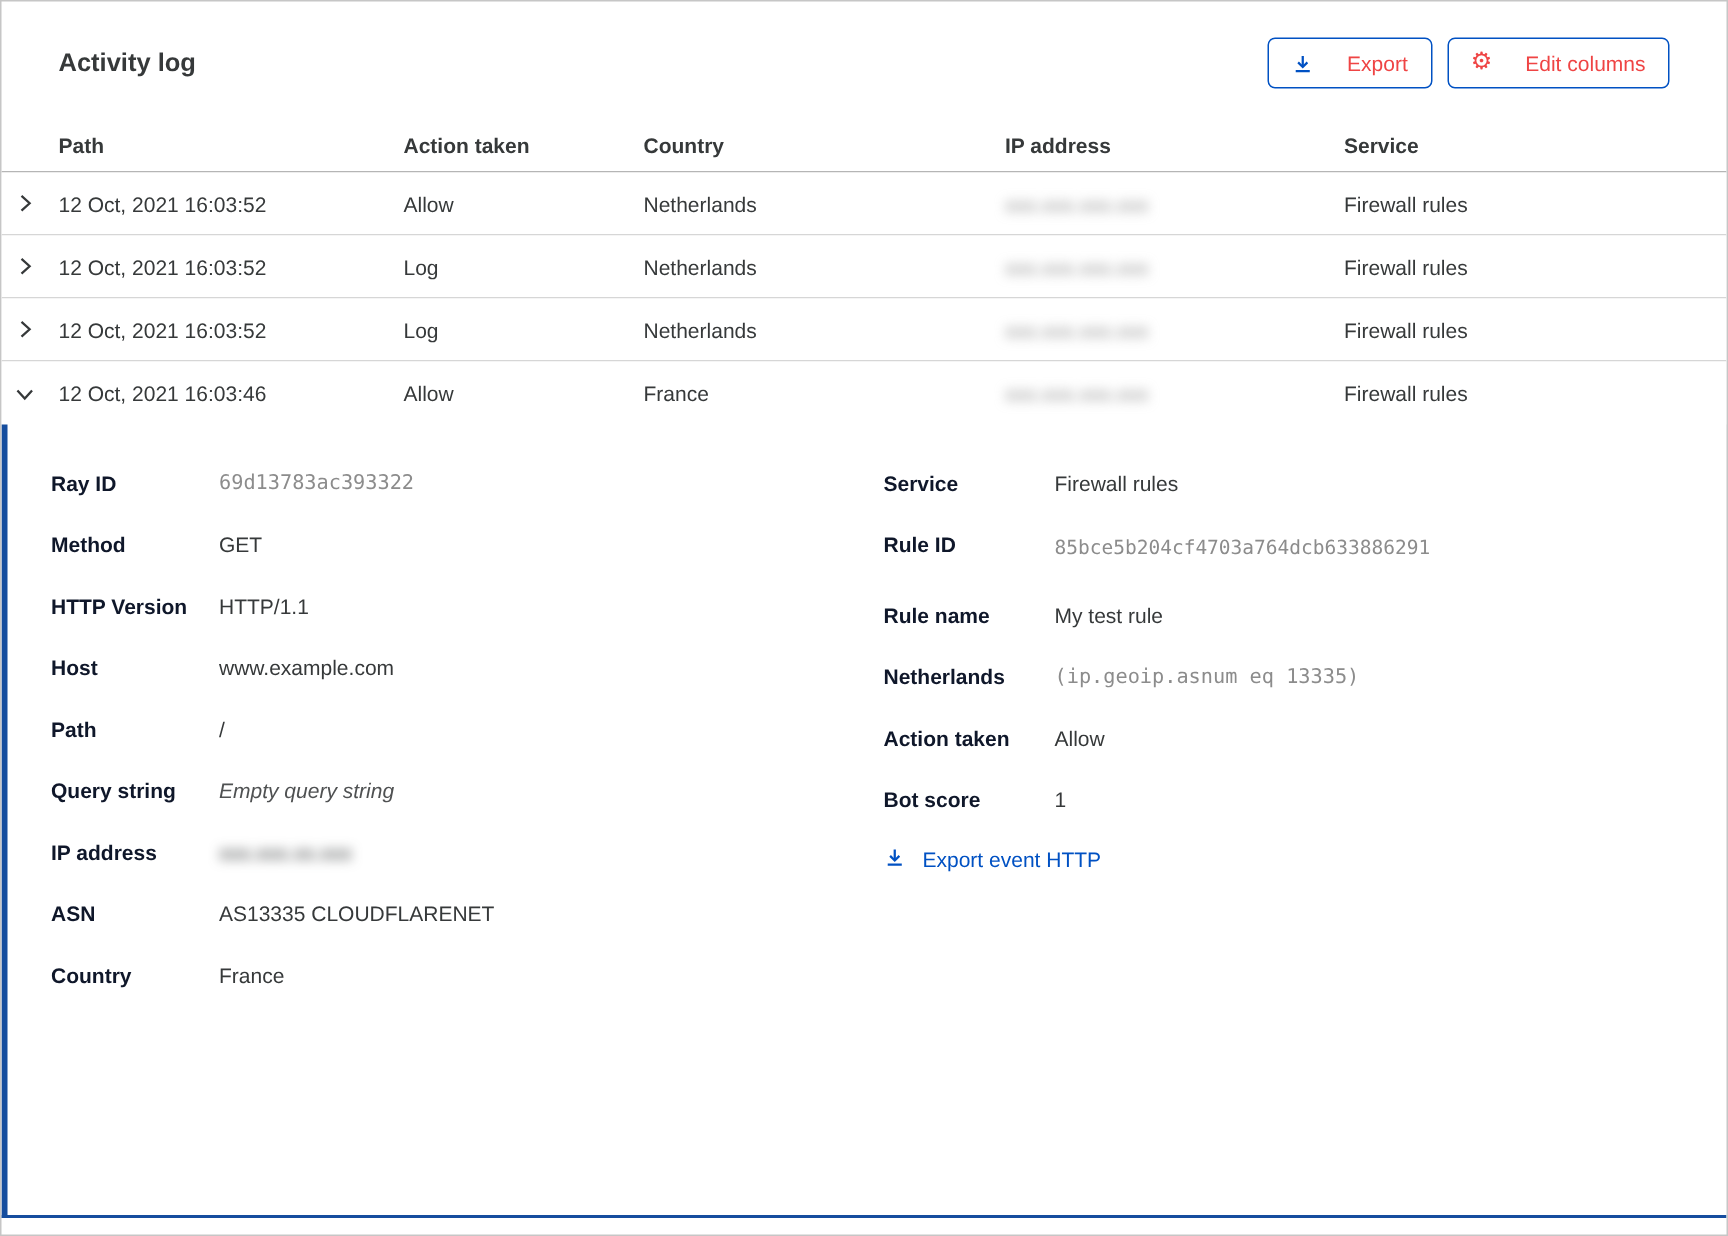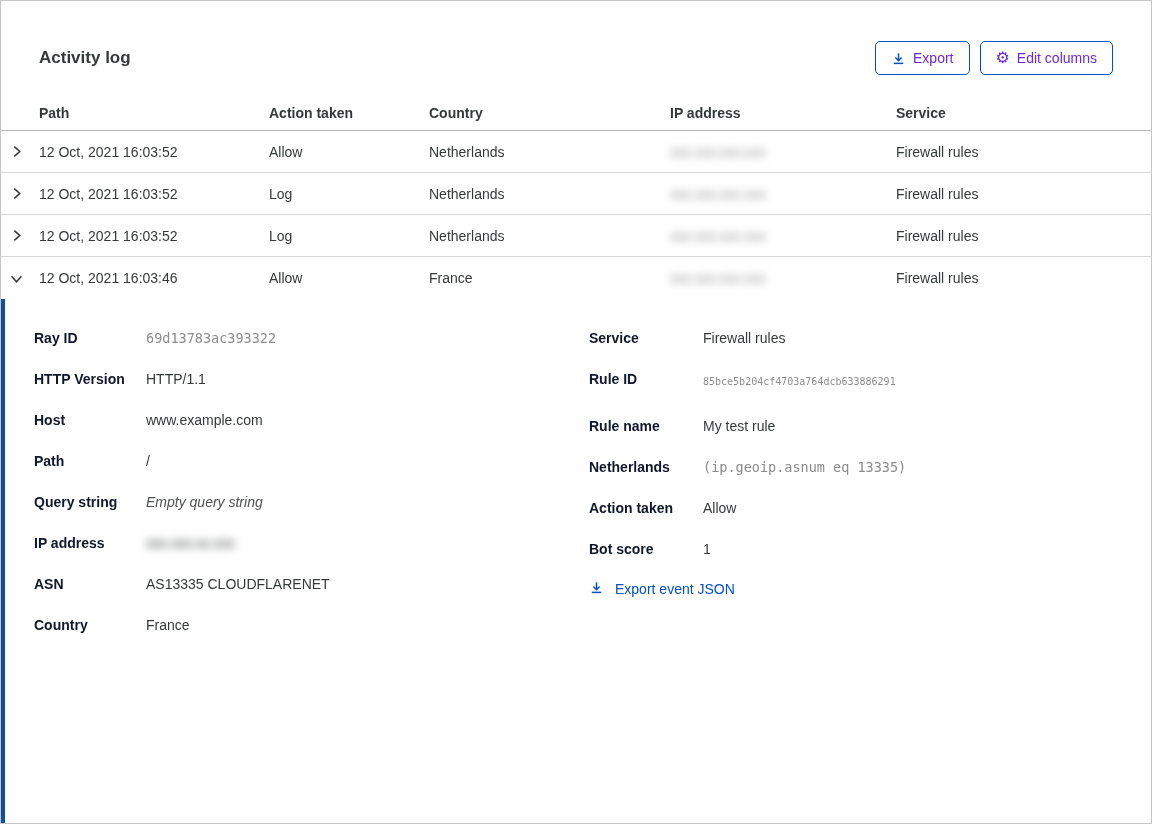--- a/index.html
+++ b/index.html
@@ -4,26 +4,26 @@
 <style>
   * { margin:0; padding:0; box-sizing:border-box; }
   html,body { background:#fff; }
   body { font-family:"Liberation Sans", sans-serif; color:#36393a; }
 
   .frame { position:relative; width:1152px; height:824px; background:#fff;
            border:1px solid #c6c6c6; overflow:hidden; }
 
   
   .topbar { display:flex; justify-content:space-between; align-items:center;
-            padding:40px 38px 0 38px; }
+            padding:24px 38px 0 38px; }
   .page-title { font-size:17px; font-weight:bold; color:#36393a; }
   .btn-group { display:flex; gap:10px; }
-  .btn { display:flex; align-items:center; gap:7px; height:34px; padding:0 15px;
+  .btn { display:flex; align-items:center; gap:22px; height:34px; padding:0 15px;
          background:#fff; border:1px solid #0051c3; border-radius:5px;
-         color:#6d28d9; font-size:14px; font-family:"Liberation Sans",sans-serif;
+         color:#ef4444; font-size:14px; font-family:"Liberation Sans",sans-serif;
          cursor:pointer; }
   .btn svg { display:block; }
   .gear { font-size:16px; line-height:1; }
 
   
   .log-table { margin-top:20px; }
   .t-row { display:grid; grid-template-columns:38px 230px 160px 241px 226px 1fr;
            align-items:center; }
   .t-head { height:36px; border-bottom:1px solid #b5b5b5; font-weight:bold; font-size:14px; }
   .t-head > div { padding-right:8px; }
@@ -36,21 +36,21 @@
   
   .detail-panel { position:relative; height:529px; border-left:4px solid #154d9e;
                   border-bottom:2px solid #154d9e; padding:29px 0 0 29px; }
   .col-left { width:500px; }
   .col-right { position:absolute; left:584px; top:29px; width:420px; }
   .d-row { display:flex; margin-bottom:21px; font-size:14px; line-height:20px; }
   .d-label { width:112px; flex:0 0 112px; font-weight:bold; color:#0f172a; }
   .col-right .d-label { width:114px; flex:0 0 114px; }
   .d-value { color:#36393a; }
   .mono { font-family:"DejaVu Sans Mono", monospace; font-size:13.5px; color:#8c8c8c; }
-  .mono-wrap { font-family:"DejaVu Sans Mono", monospace; font-size:10px; color:#8c8c8c;
+  .mono-wrap { font-family:"DejaVu Sans Mono", monospace; font-size:13px; color:#8c8c8c;
                max-width:258px; word-break:break-all; line-height:26px; }
   .italic { font-style:italic; color:#4f5152; }
   .ua-lines div { line-height:23px; }
   .d-row.ua { margin-bottom:18px; }
 
   .export-link { display:flex; align-items:center; gap:11px; color:#0051c3;
                  font-size:14px; margin-top:3px; cursor:pointer; text-decoration:none; }
 </style>
 </head>
 <body>
@@ -149,20 +149,24 @@
   </div>
 
   <div class="detail-panel">
 
     <div class="col-left">
       <div class="d-row">
         <div class="d-label">Ray ID</div>
         <div class="d-value mono">69d13783ac393322</div>
       </div>
       <div class="d-row">
+        <div class="d-label">Method</div>
+        <div class="d-value">GET</div>
+      </div>
+      <div class="d-row">
         <div class="d-label">HTTP Version</div>
         <div class="d-value">HTTP/1.1</div>
       </div>
       <div class="d-row">
         <div class="d-label">Host</div>
         <div class="d-value">www.example.com</div>
       </div>
       <div class="d-row">
         <div class="d-label">Path</div>
         <div class="d-value">/</div>
@@ -211,18 +215,18 @@
         <div class="d-value">1</div>
       </div>
       <a class="export-link">
         <span>
           <svg width="15" height="15" viewBox="0 0 16 16" fill="none" stroke="#0051c3" stroke-width="1.6">
             <path d="M8 2.5v7.5"></path>
               <path d="M4.7 7l3.3 3.3L11.3 7"></path>
               <path d="M3 13.2h10"></path>
           </svg>
         </span>
-        <span>Export event JSON</span>
+        <span>Export event HTTP</span>
       </a>
     </div>
 
   </div>
 </div>
 
 </body></html>

